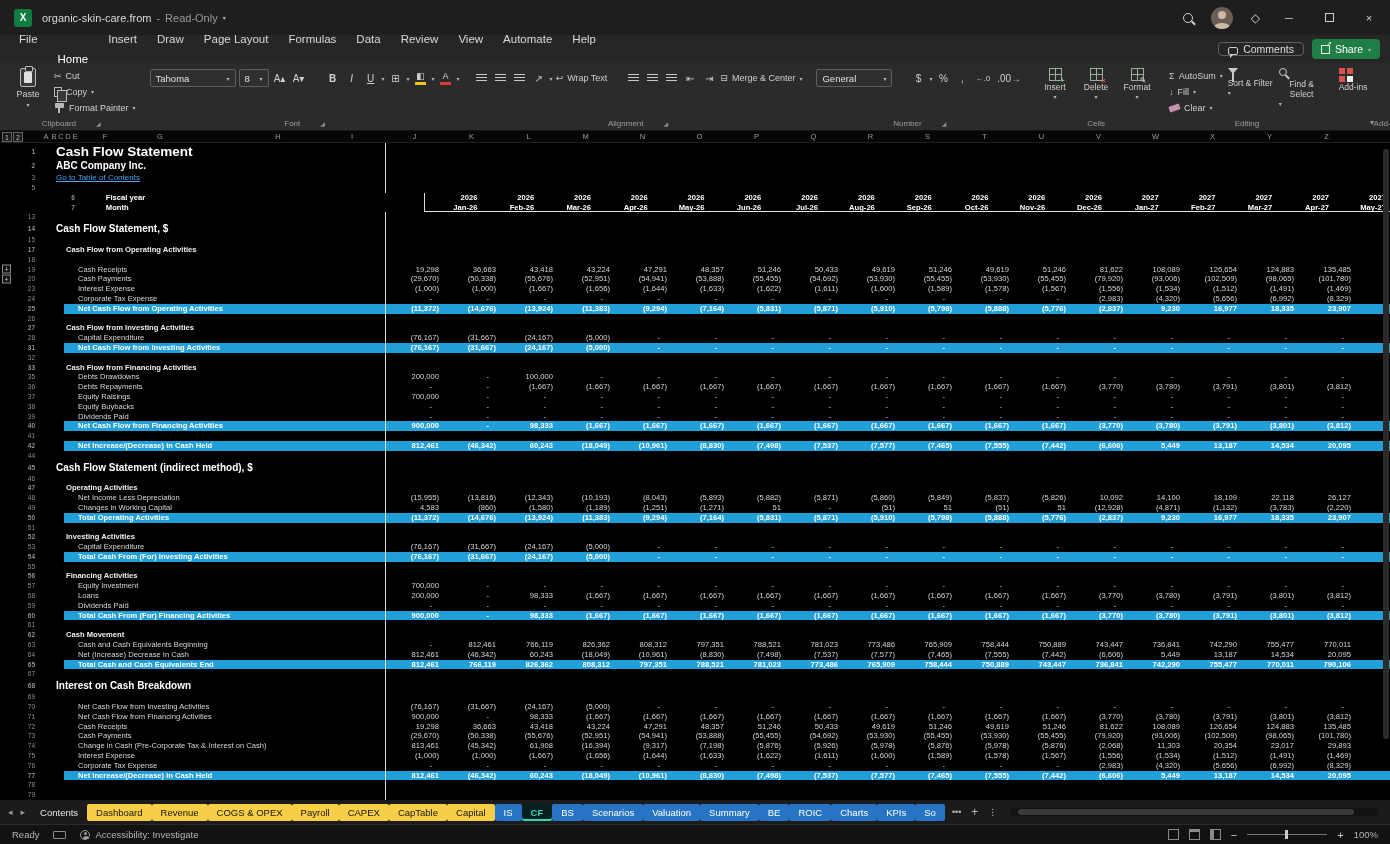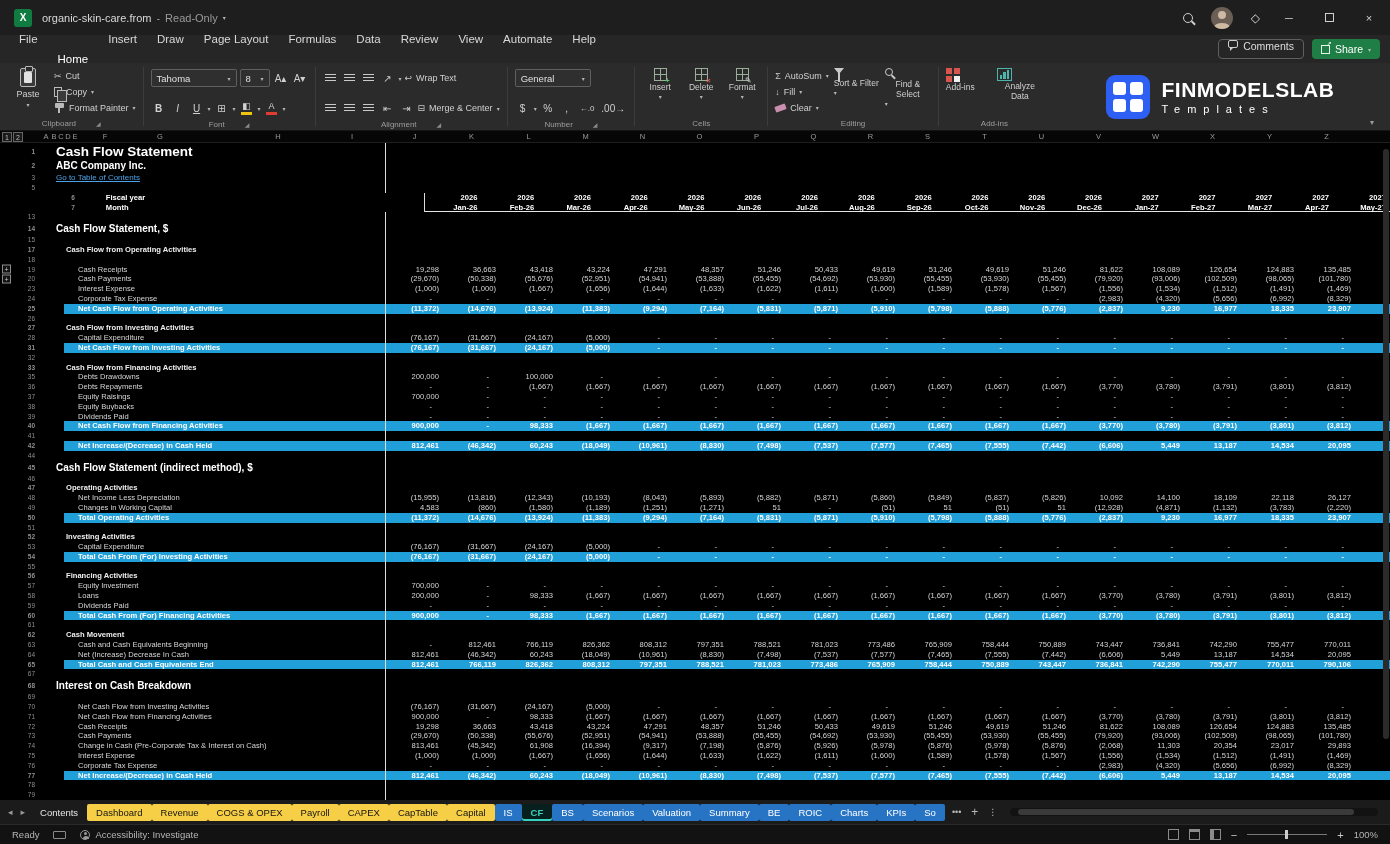--- a/index.html
+++ b/index.html
@@ -22,21 +22,21 @@
   .gem { font-size:12px; color:#cfcfcf; }
   .win { font-size:11px; color:#cfcfcf; width:22px; text-align:center; }
   .max-box { width:9px; height:9px; border:1px solid #cfcfcf; display:inline-block; }
 
   
   .menubar { height:28px; background:#262626; display:flex; align-items:center; padding:0 10px; }
   .menu-items { display:flex; gap:2px; }
   .menu-item { font-size:11.5px; color:#d8d8d8; padding:5px 9px; border-radius:3px; }
   .menu-item.active { color:#fff; box-shadow: inset 0 -2px 0 #33c481; margin-top: 20px; }
   .menu-right { margin-left:auto; display:flex; gap:8px; align-items:center; }
-  .comments-btn { display:flex; align-items:flex-start; gap:5px; border:1px solid #5f5f5f; border-radius:4px; height:20px; padding:0 9px; font-size:10.5px; color:#ddd; }
+  .comments-btn { display:flex; align-items:flex-end; gap:5px; border:1px solid #5f5f5f; border-radius:4px; height:14px; padding:0 9px; font-size:10.5px; color:#ddd; }
   .ic-comment { width:10px; height:8px; border:1px solid #cfcfcf; border-radius:2px; position:relative; display:inline-block; }
   .ic-comment::after { content:""; position:absolute; left:1px; bottom:-4px; border:2px solid transparent; border-top-color:#cfcfcf; border-left-color:#cfcfcf; }
   .share-btn { display:flex; align-items:center; gap:5px; background:#1e7e45; border-radius:4px; height:20px; padding:0 9px; font-size:10.5px; color:#fff; }
   .ic-share { width:9px; height:9px; border:1px solid #e8f5e9; position:relative; display:inline-block; }
   .ic-share::after { content:"↗"; position:absolute; top:-6px; right:-3px; font-size:7px; color:#e8f5e9; }
 
   
   .ribbon { height:68px; background:#2b2b2b; display:flex; position:relative; border-bottom:1px solid #151515; color:#d0d0d0; }
   .rsep { width:1px; background:#3c3c3c; margin:4px 0; }
   .rgroup { display:flex; flex-direction:column; }
@@ -49,21 +49,21 @@
   .ic-clipboard::after { content:""; position:absolute; top:3px; left:3px; right:3px; bottom:3px; background:#e2e2e2; border-radius:1px; }
   .smallcol { display:flex; flex-direction:column; gap:1px; }
   .smallbtn { display:flex; align-items:center; gap:4px; font-size:9px; height:15px; white-space:nowrap; }
   .ic { color:#c9c9c9; font-size:9px; }
   .ic-copy { width:8px; height:10px; border:1px solid #bbb; background:#2b2b2b; position:relative; display:inline-block; }
   .ic-copy::after { content:""; position:absolute; left:2px; top:2px; width:8px; height:10px; border:1px solid #bbb; background:#3a3a3a; }
   .ic-brush { width:11px; height:11px; position:relative; display:inline-block; }
   .ic-brush::before { content:""; position:absolute; top:1px; left:1px; width:9px; height:5px; background:#b9b9b9; border-radius:1px; }
   .ic-brush::after { content:""; position:absolute; top:6px; left:4px; width:2px; height:5px; background:#b9b9b9; }
   .frow { display:flex; align-items:center; gap:3px; height:20px; }
-  .fcol { display:flex; flex-direction:column; gap:10px; }
+  .fcol { display:flex; gap:18px; }
   .combo { border:1px solid #5f5f5f; background:#2f2f2f; border-radius:2px; height:18px; display:flex; align-items:center; justify-content:space-between; padding:0 5px; font-size:9.5px; color:#e0e0e0; }
   .fontname { width:86px; } .fontsize { width:30px; } .numfmt { width:76px; }
   .tbtn { min-width:16px; height:17px; display:flex; align-items:center; justify-content:center; font-size:10px; color:#d0d0d0; border-radius:2px; padding:0 2px; }
   .boldg { font-weight:bold; } .italg { font-style:italic; } .undg { text-decoration:underline; }
   .colorbtn { flex-direction:column; gap:1px; }
   .colorbtn .glyph { font-size:9px; line-height:9px; }
   .bar { width:11px; height:3px; display:block; }
   .bar.yellow { background:#f1c40f; } .bar.red { background:#e03c31; }
   .li { width:11px; height:8px; background:repeating-linear-gradient(to bottom,#c9c9c9 0 1px,transparent 1px 3px); display:inline-block; }
   .wrapbtn { display:flex; align-items:center; gap:4px; font-size:9px; white-space:nowrap; height:17px; }

